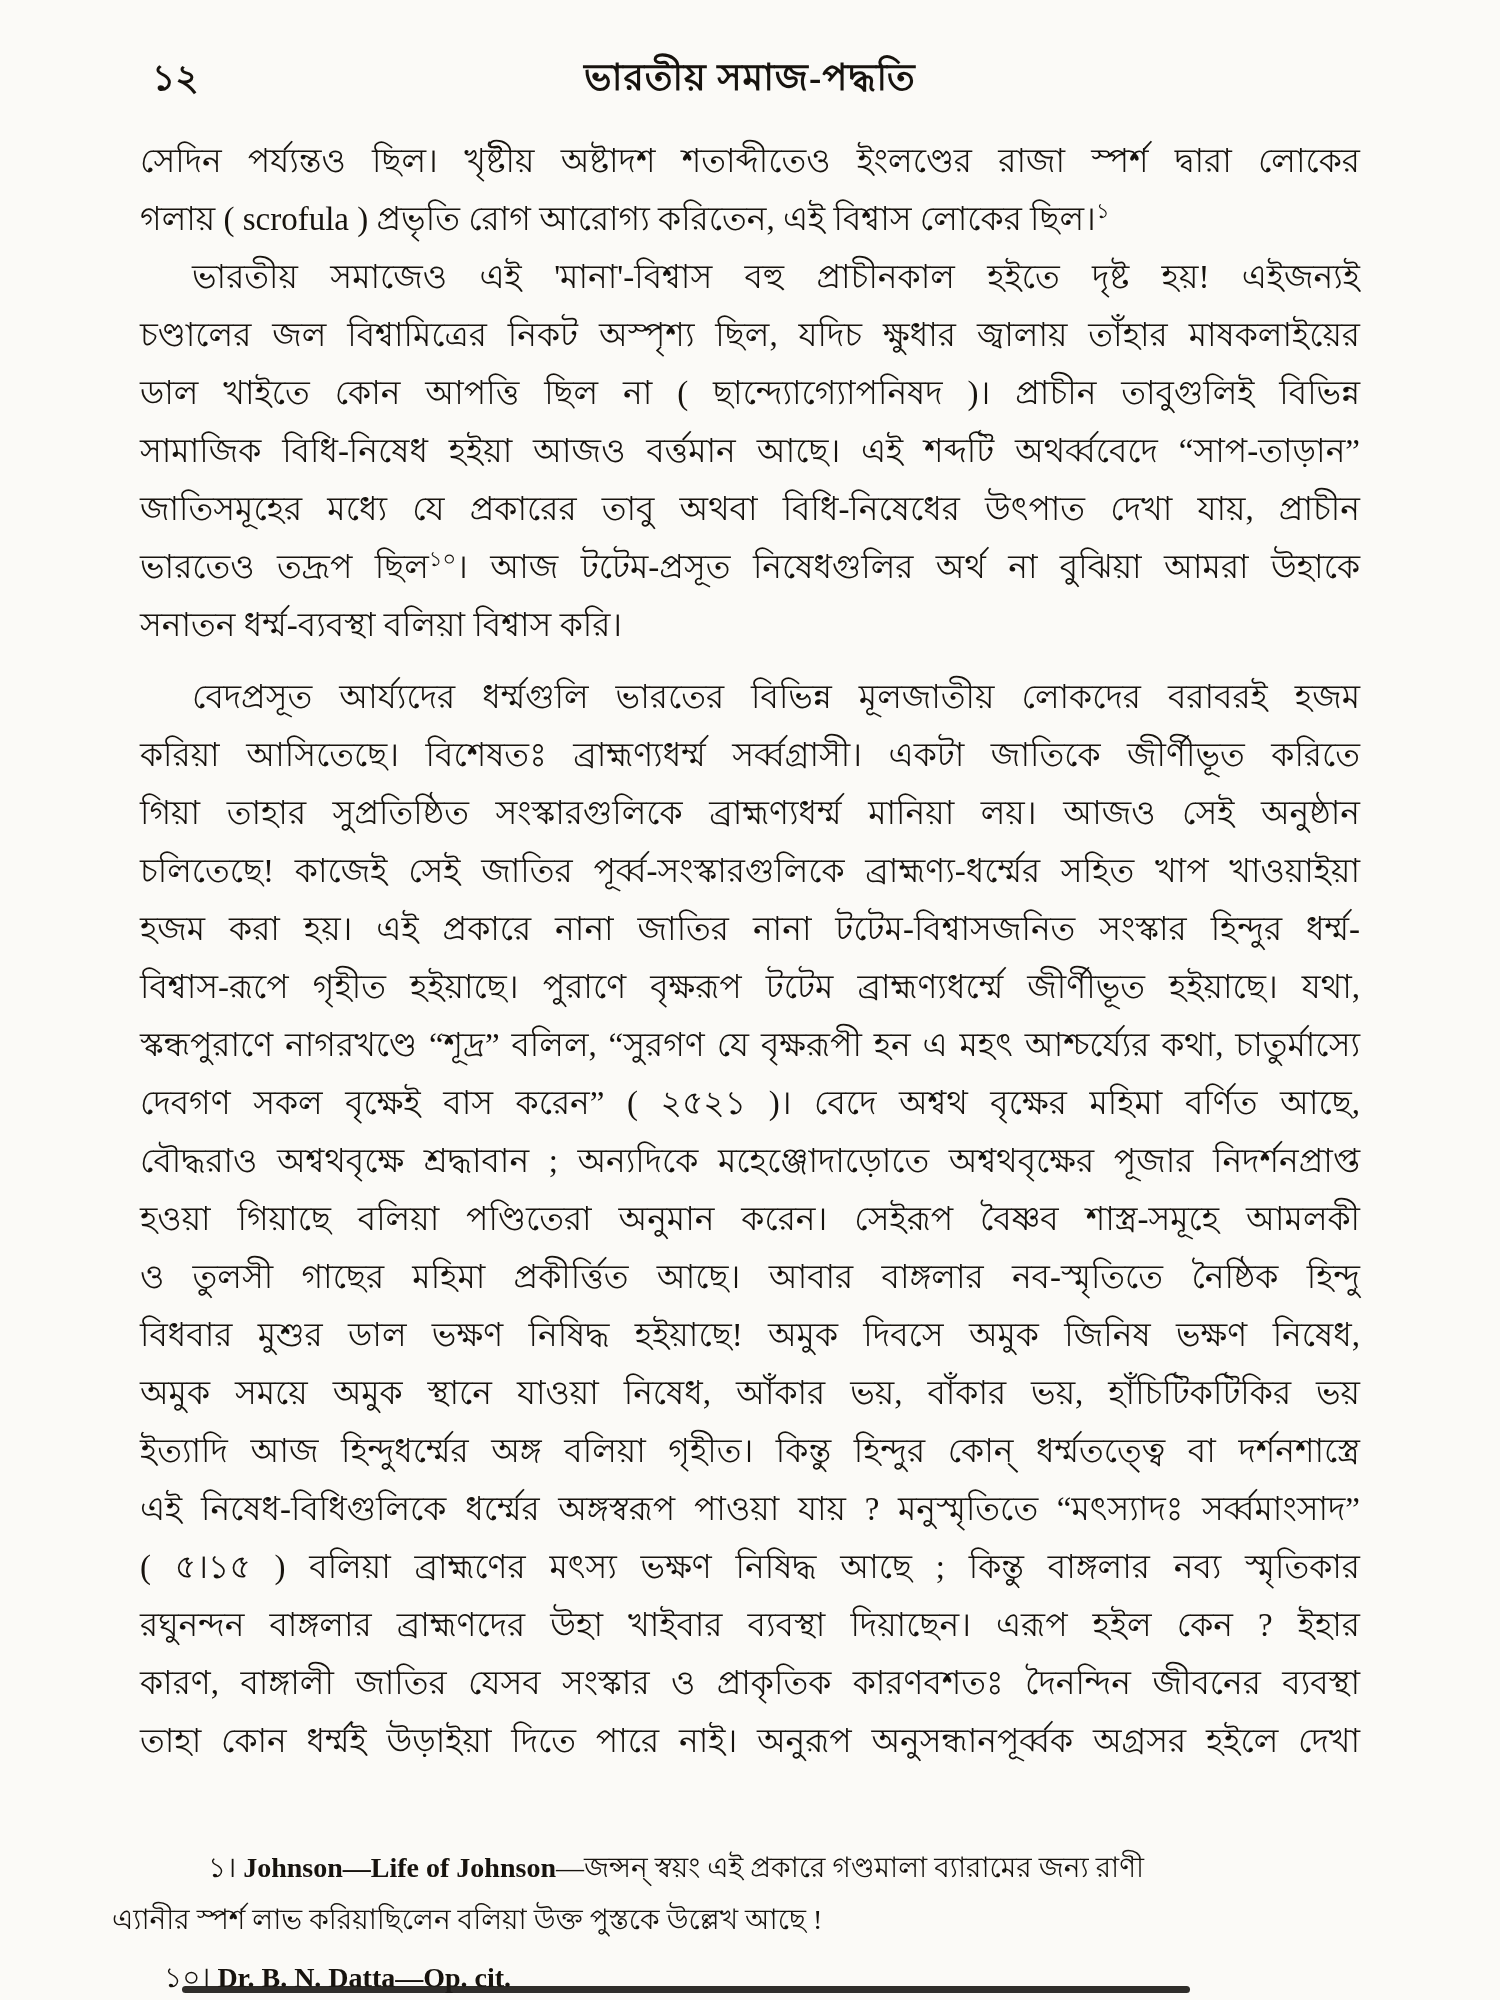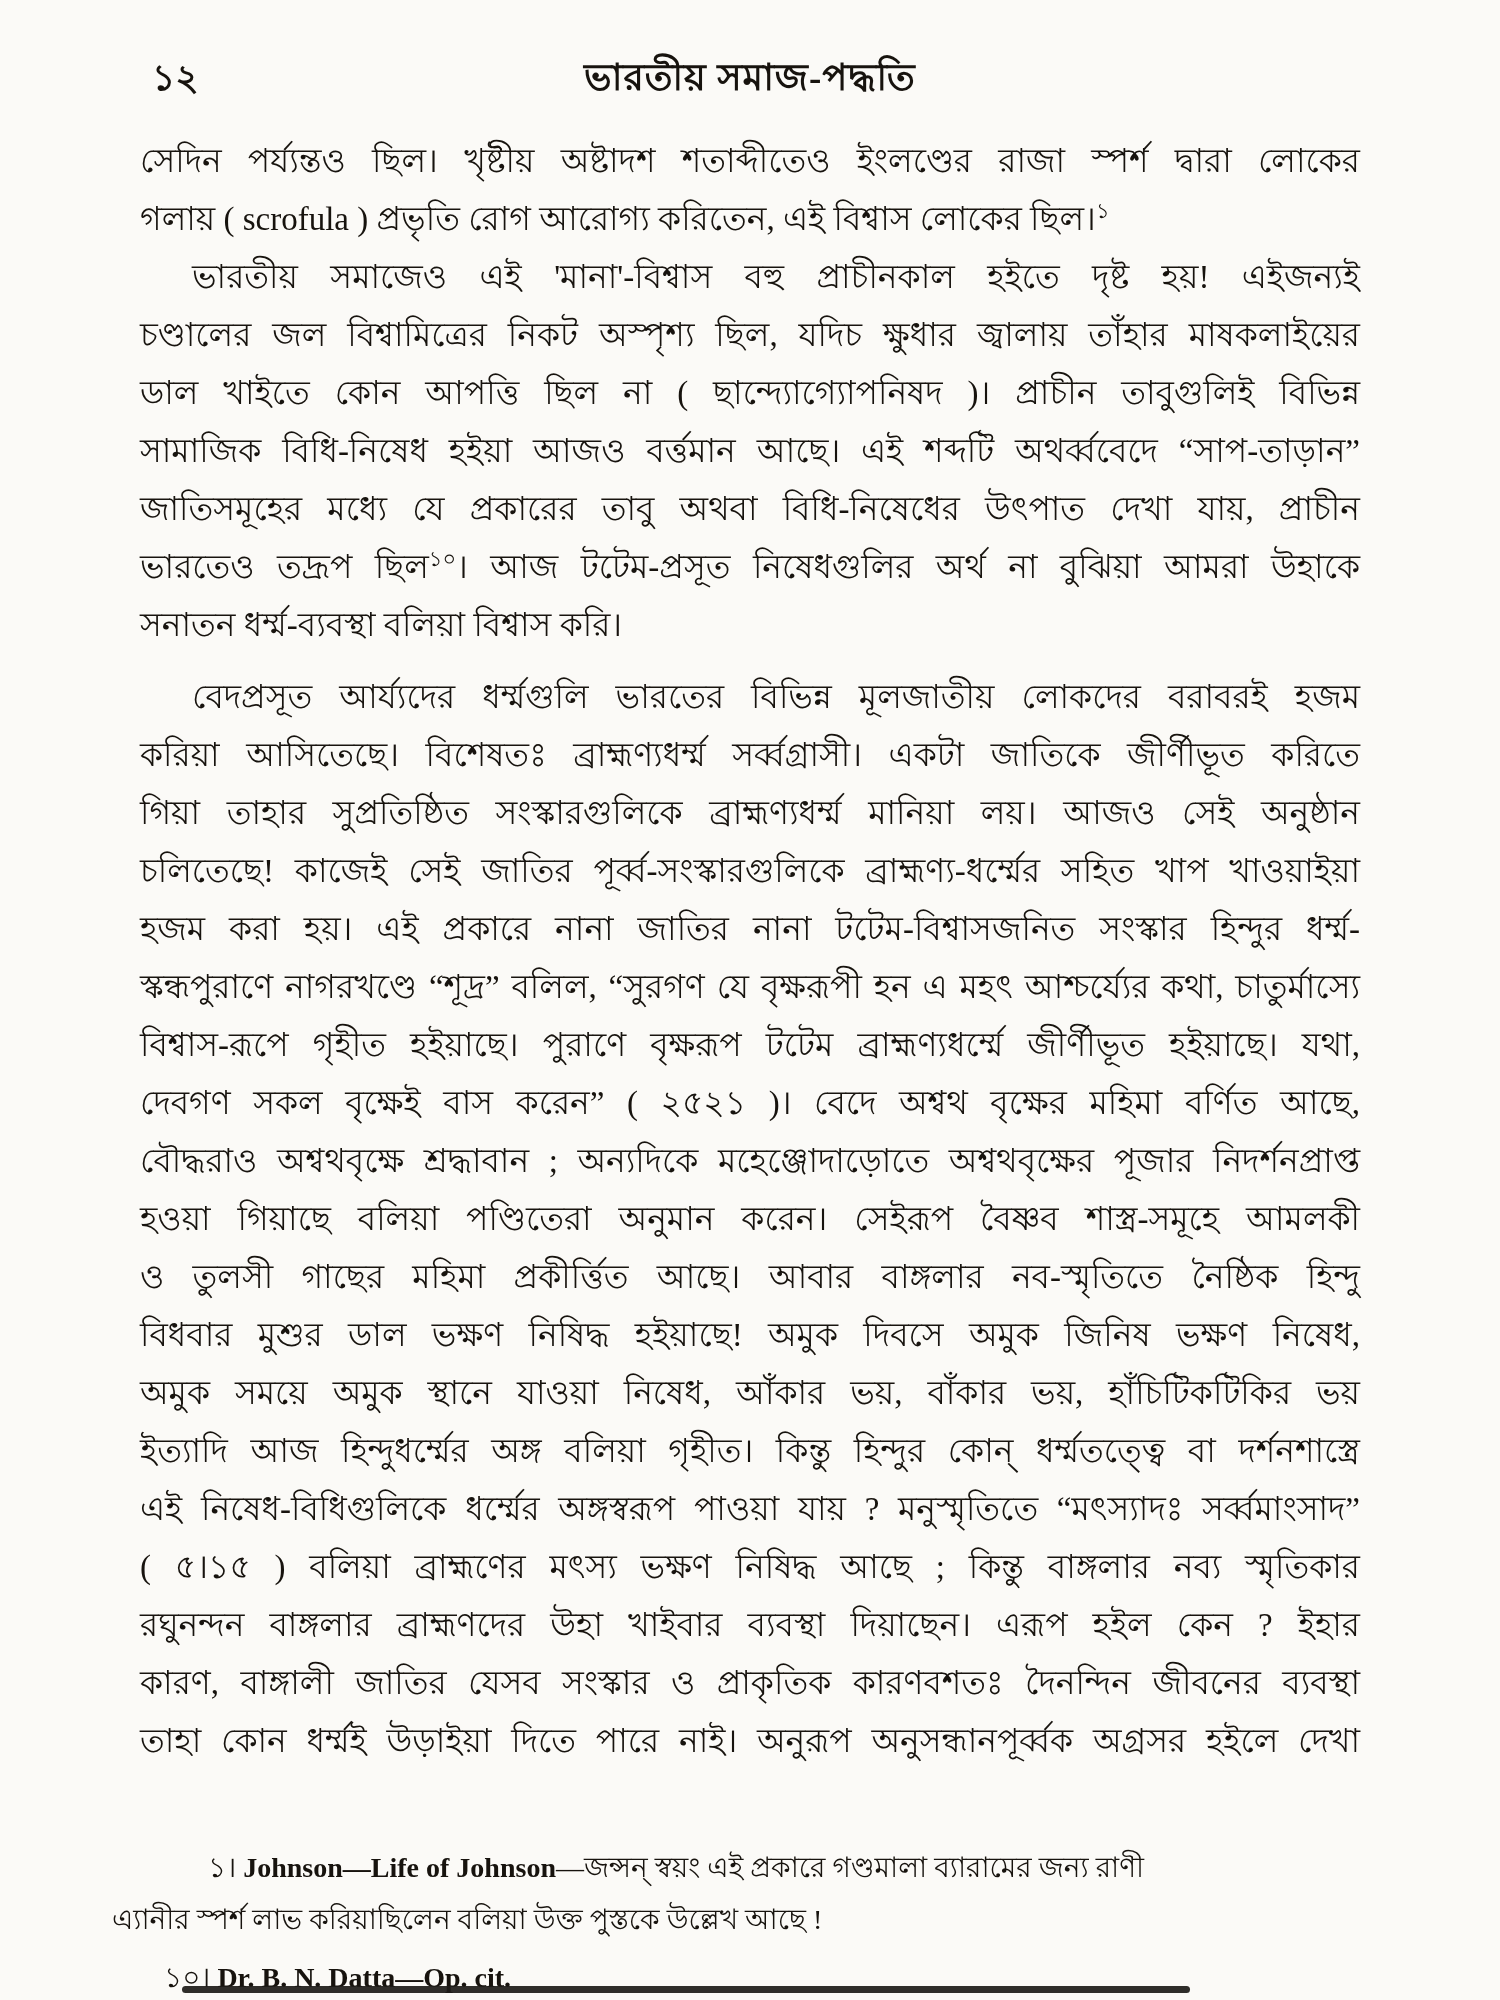--- a/index.html
+++ b/index.html
@@ -115,22 +115,22 @@
       </div>
       <div class="line last">সনাতন ধর্ম্ম-ব্যবস্থা বলিয়া বিশ্বাস করি।</div>
     </div>
 
     <div class="para para-gap">
       <div class="line indent">বেদপ্রসূত আর্য্যদের ধর্ম্মগুলি ভারতের বিভিন্ন মূলজাতীয় লোকদের বরাবরই হজম</div>
       <div class="line">করিয়া আসিতেছে। বিশেষতঃ ব্রাহ্মণ্যধর্ম্ম সর্ব্বগ্রাসী। একটা জাতিকে জীর্ণীভূত করিতে</div>
       <div class="line">গিয়া তাহার সুপ্রতিষ্ঠিত সংস্কারগুলিকে ব্রাহ্মণ্যধর্ম্ম মানিয়া লয়। আজও সেই অনুষ্ঠান</div>
       <div class="line">চলিতেছে! কাজেই সেই জাতির পূর্ব্ব-সংস্কারগুলিকে ব্রাহ্মণ্য-ধর্ম্মের সহিত খাপ খাওয়াইয়া</div>
       <div class="line">হজম করা হয়। এই প্রকারে নানা জাতির নানা টটেম-বিশ্বাসজনিত সংস্কার হিন্দুর ধর্ম্ম-</div>
+      <div class="line">বিশ্বাস-রূপে গৃহীত হইয়াছে। পুরাণে বৃক্ষরূপ টটেম ব্রাহ্মণ্যধর্ম্মে জীর্ণীভূত হইয়াছে। যথা,</div>
       <div class="line">স্কন্ধপুরাণে নাগরখণ্ডে “শূদ্র” বলিল, “সুরগণ যে বৃক্ষরূপী হন এ মহৎ আশ্চর্য্যের কথা, চাতুর্মাস্যে</div>
-      <div class="line">বিশ্বাস-রূপে গৃহীত হইয়াছে। পুরাণে বৃক্ষরূপ টটেম ব্রাহ্মণ্যধর্ম্মে জীর্ণীভূত হইয়াছে। যথা,</div>
       <div class="line">দেবগণ সকল বৃক্ষেই বাস করেন” ( ২৫২১ )। বেদে অশ্বথ বৃক্ষের মহিমা বর্ণিত আছে,</div>
       <div class="line">বৌদ্ধরাও অশ্বথবৃক্ষে শ্রদ্ধাবান ; অন্যদিকে মহেঞ্জোদাড়োতে অশ্বথবৃক্ষের পূজার নিদর্শনপ্রাপ্ত</div>
       <div class="line">হওয়া গিয়াছে বলিয়া পণ্ডিতেরা অনুমান করেন। সেইরূপ বৈষ্ণব শাস্ত্র-সমূহে আমলকী</div>
       <div class="line">ও তুলসী গাছের মহিমা প্রকীর্ত্তিত আছে। আবার বাঙ্গলার নব-স্মৃতিতে নৈষ্ঠিক হিন্দু</div>
       <div class="line">বিধবার মুশুর ডাল ভক্ষণ নিষিদ্ধ হইয়াছে! অমুক দিবসে অমুক জিনিষ ভক্ষণ নিষেধ,</div>
       <div class="line">অমুক সময়ে অমুক স্থানে যাওয়া নিষেধ, আঁকার ভয়, বাঁকার ভয়, হাঁচিটিকটিকির ভয়</div>
       <div class="line">ইত্যাদি আজ হিন্দুধর্ম্মের অঙ্গ বলিয়া গৃহীত। কিন্তু হিন্দুর কোন্ ধর্ম্মতত্ত্বে বা দর্শনশাস্ত্রে</div>
       <div class="line">এই নিষেধ-বিধিগুলিকে ধর্ম্মের অঙ্গস্বরূপ পাওয়া যায় ? মনুস্মৃতিতে “মৎস্যাদঃ সর্ব্বমাংসাদ”</div>
       <div class="line">( ৫।১৫ ) বলিয়া ব্রাহ্মণের মৎস্য ভক্ষণ নিষিদ্ধ আছে ; কিন্তু বাঙ্গলার নব্য স্মৃতিকার</div>
       <div class="line">রঘুনন্দন বাঙ্গলার ব্রাহ্মণদের উহা খাইবার ব্যবস্থা দিয়াছেন। এরূপ হইল কেন ? ইহার</div>

